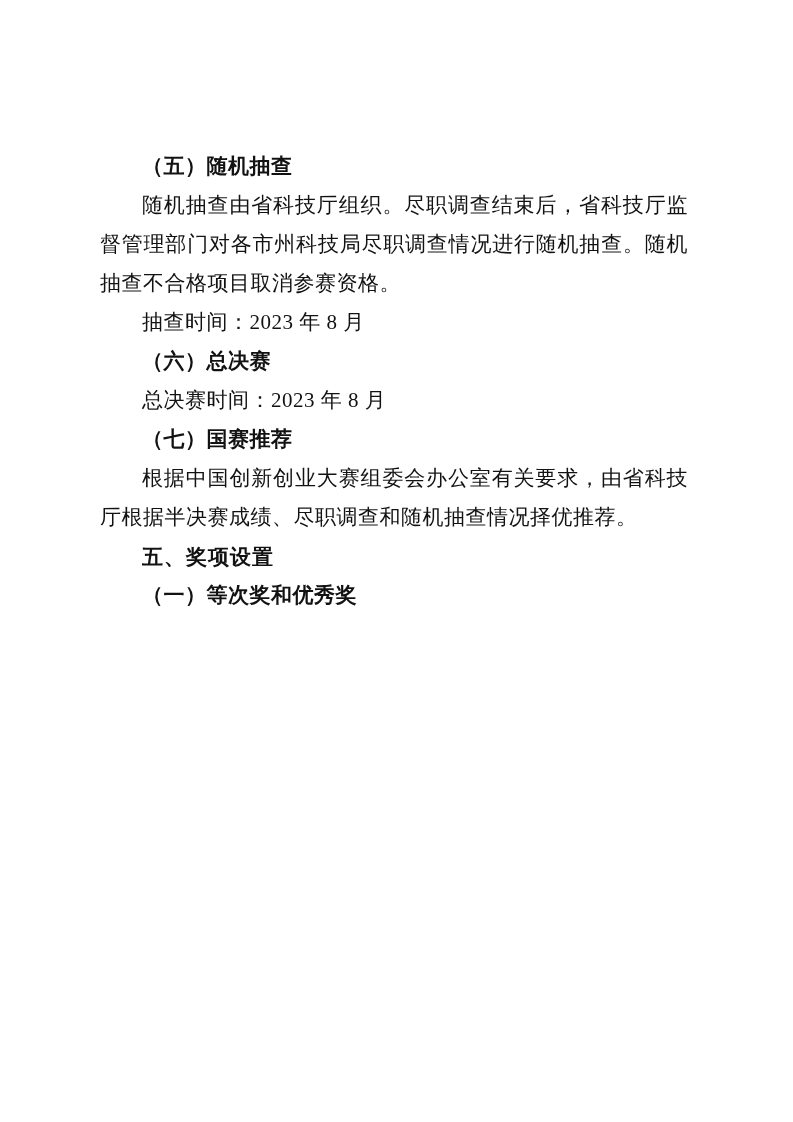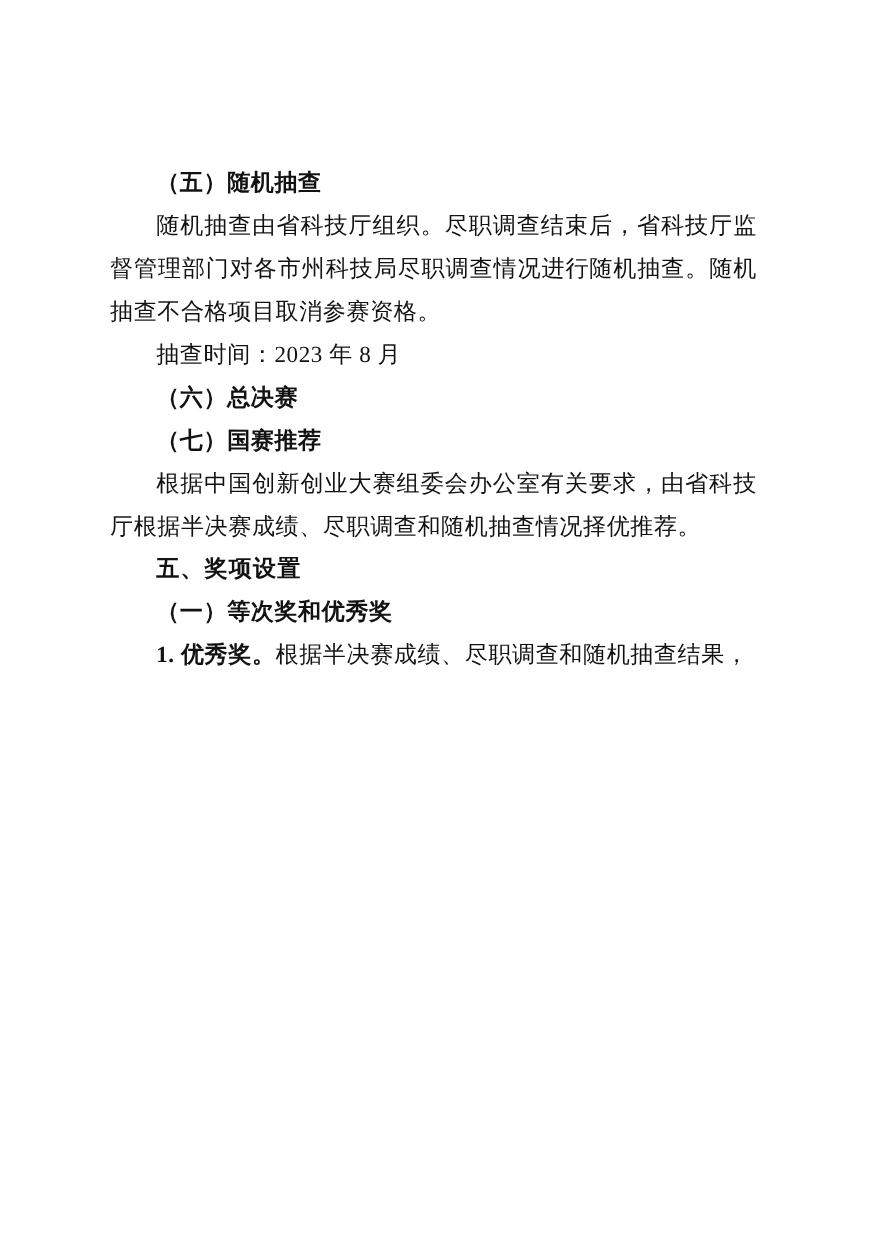--- a/index.html
+++ b/index.html
@@ -67,27 +67,27 @@
     <div class="h-kai">（五）随机抽查</div>
 
     <p class="para">随机抽查由省科技厅组织。尽职调查结束后，省科技厅监督管理部门对各市州科技局尽职调查情况进行随机抽查。随机抽查不合格项目取消参赛资格。</p>
 
     <p class="para">抽查时间：2023 年 8 月</p>
 
     <div class="h-kai">（六）总决赛</div>
 
 
 
+    <p class="para">总决赛时间：2023 年 8 月</p>
 
     <div class="h-kai">（七）国赛推荐</div>
 
     <p class="para">根据中国创新创业大赛组委会办公室有关要求，由省科技厅根据半决赛成绩、尽职调查和随机抽查情况择优推荐。</p>
 
     <div class="h-hei">五、奖项设置</div>
 
     <div class="h-kai">（一）等次奖和优秀奖</div>
 
-    <p class="para"><span class="lead-bold">1. 优秀奖。</span><span>根据半决赛成绩、尽职调查和随机抽查结果，</span></p>
 
   </div>
 
   <div class="page-footer">– 12 –</div>
 </div>
 
 </body></html>

